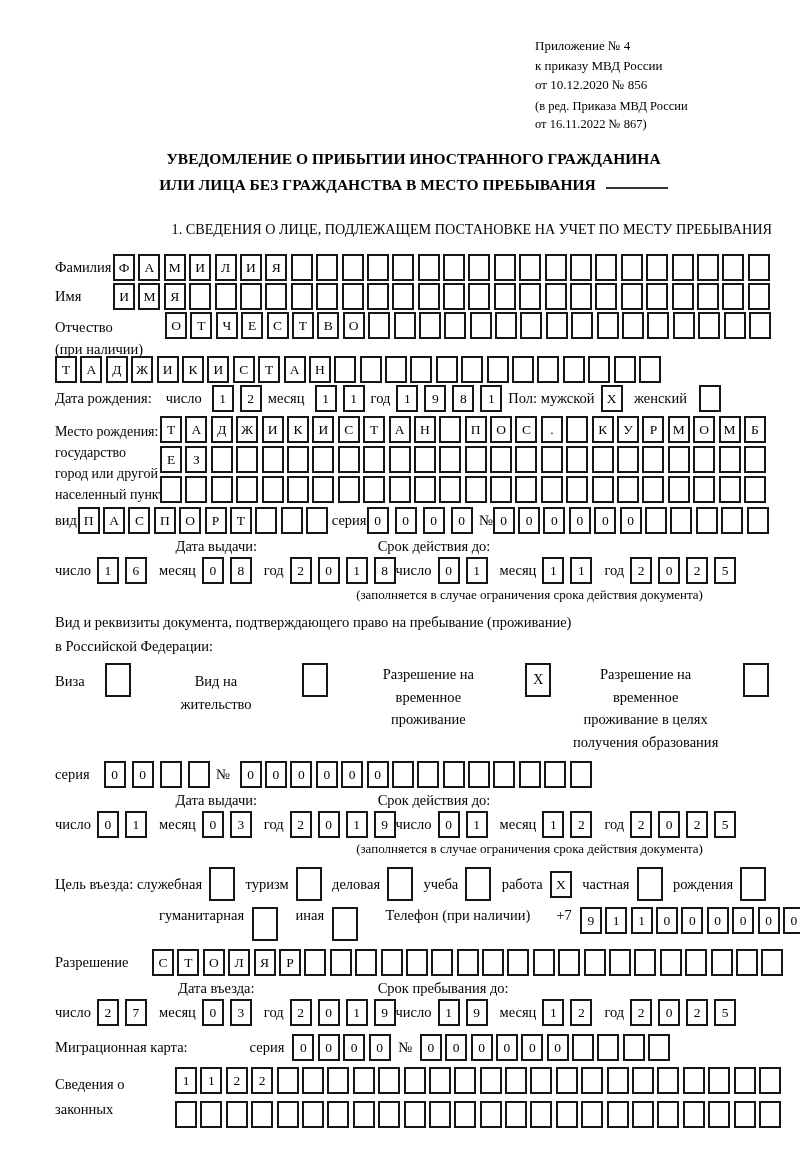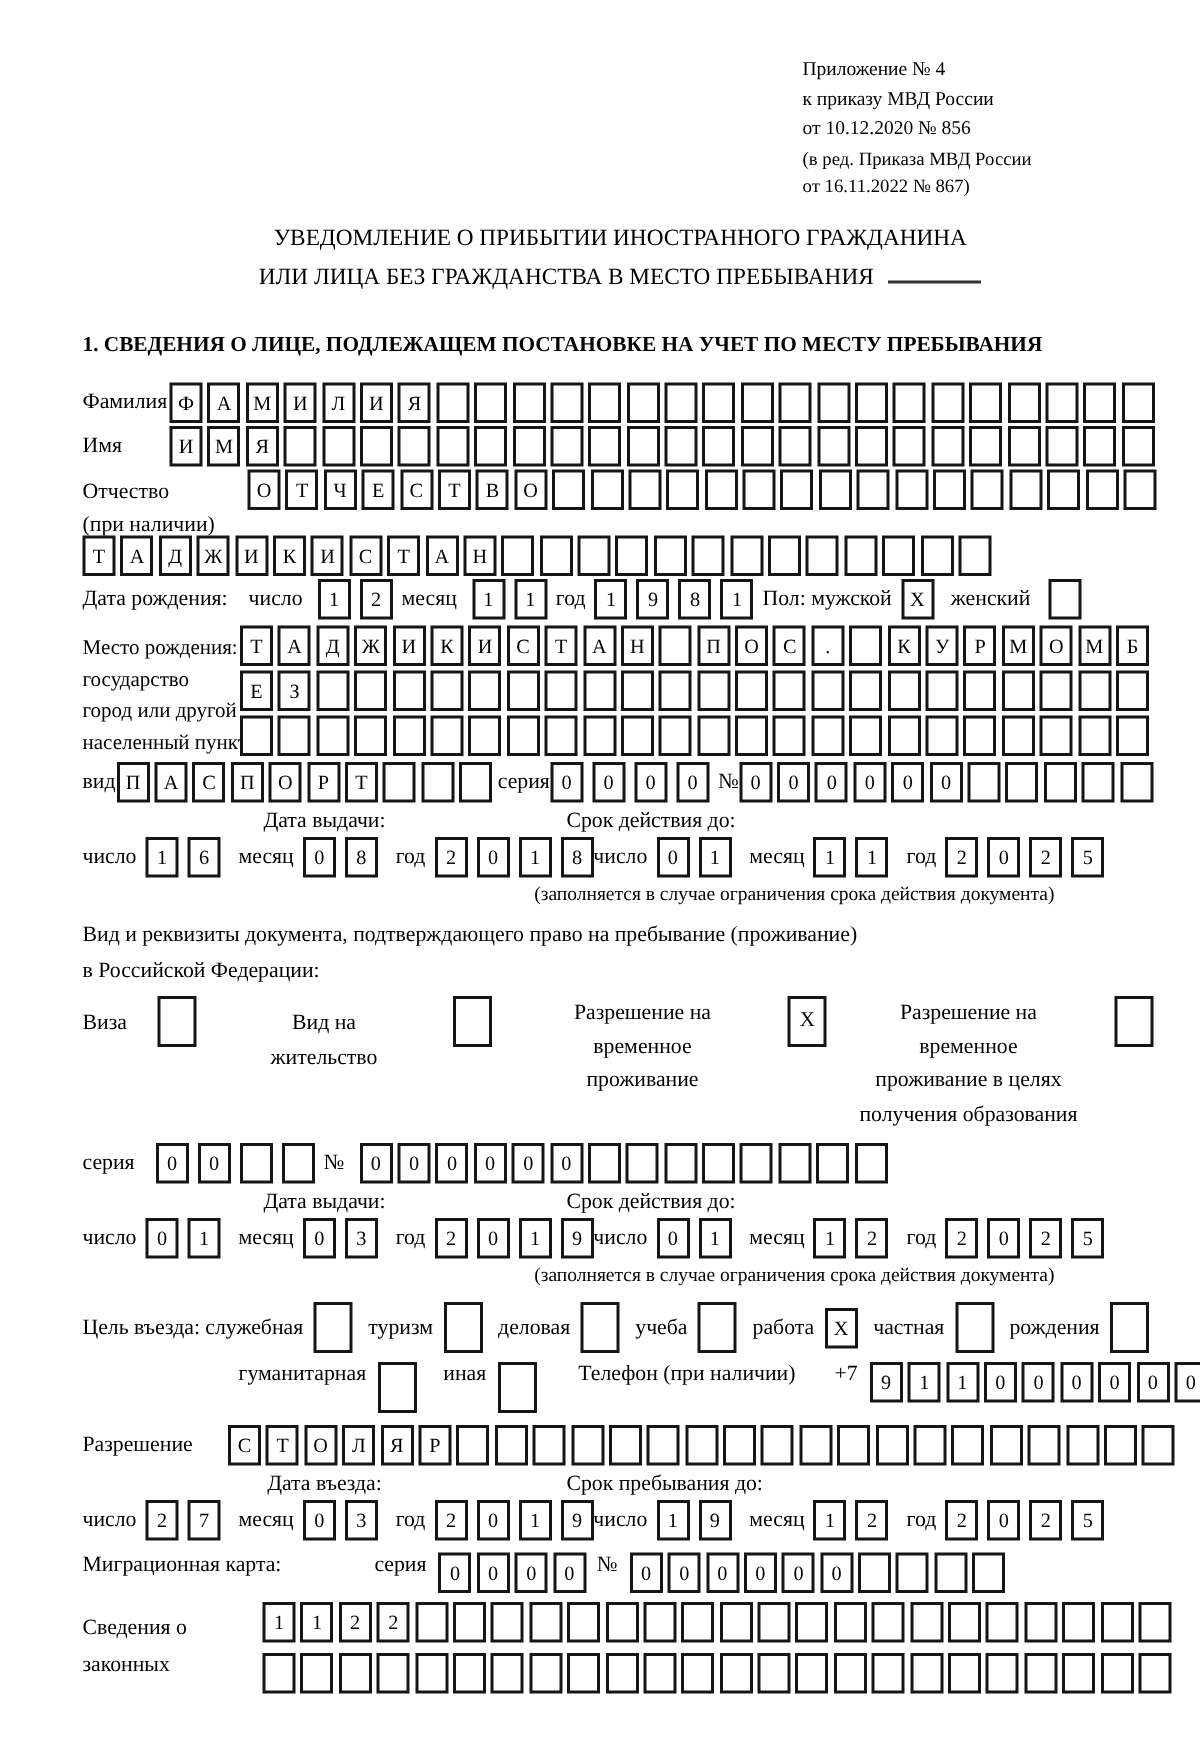--- a/index.html
+++ b/index.html
@@ -3,23 +3,23 @@
 <meta charset="utf-8">
 <style>
   html,body{margin:0;padding:0;background:#fff;color:#000;}
   body{width:800px;height:1163px;font-family:"Liberation Serif","DejaVu Serif",serif;font-size:14.5px;overflow:hidden;}
   .page{padding:36px 28px 0 55px;position:relative;}
   
   .appendix{margin-left:480px;font-size:13px;line-height:1.5;}
   .edition{margin-left:480px;font-size:12.5px;line-height:1.45;margin-top:2px;}
   .forma{font-weight:bold;text-align:right;padding-right:32px;margin-top:16px;font-size:15px;letter-spacing:.5px;}
   
-  .title{font-weight:normal;text-align:center;font-size:15.5px;line-height:1.6;margin-top:14px;}
+  .title{font-weight:bold;text-align:center;font-size:15.5px;line-height:1.6;margin-top:14px;}
   .title-underline{display:inline-block;width:62px;border-bottom:2px solid #333;height:1em;margin-left:10px;vertical-align:baseline;}
-  .sec-heading{font-weight:bold;font-size:14.2px;margin-top:24px;margin-bottom:16px;}
+  .sec-heading{font-weight:normal;font-size:14.2px;margin-top:24px;margin-bottom:16px;text-align:right;}
   
   .cell{display:inline-block;box-sizing:border-box;width:22px;height:27px;border:2px solid #161616;margin-right:3.4px;text-align:center;vertical-align:middle;font-size:13.5px;line-height:23px;background:#fff;}
   .cells{white-space:nowrap;display:inline-block;vertical-align:middle;}
   .cells.sp .cell{margin-right:6px;}
   .cbox .cell{width:26px;height:34px;line-height:30px;font-size:14px;}
   
   .frow{display:flex;align-items:flex-start;margin-bottom:2px;}
   .frow .lbl{flex-shrink:0;padding-top:5px;white-space:nowrap;}
   
   .dhead{display:flex;margin-top:4px;}
@@ -265,21 +265,21 @@
     <span class="half-r">
       <span>число</span>
       <span class="cells sp"><span class="cell">1</span><span class="cell">9</span></span>
       <span>месяц</span>
       <span class="cells sp"><span class="cell">1</span><span class="cell">2</span></span>
       <span>год</span>
       <span class="cells sp"><span class="cell">2</span><span class="cell">0</span><span class="cell">2</span><span class="cell">5</span></span>
     </span>
   </div>
 
-  <div class="frow" style="margin-top:8px">
+  <div class="frow" style="align-items:center;margin-top:8px">
     <span class="inline-lbl">Миграционная карта:</span>
     <span style="width:62px"></span>
     <span class="inline-lbl">серия</span>
     <span style="width:8px"></span>
     <span class="cells"><span class="cell">0</span><span class="cell">0</span><span class="cell">0</span><span class="cell">0</span></span>
     <span style="width:4px"></span>
     <span class="inline-lbl">№</span>
     <span style="width:8px"></span>
     <span class="cells"><span class="cell">0</span><span class="cell">0</span><span class="cell">0</span><span class="cell">0</span><span class="cell">0</span><span class="cell">0</span><span class="cell">&nbsp;</span><span class="cell">&nbsp;</span><span class="cell">&nbsp;</span><span class="cell">&nbsp;</span></span>
   </div>

